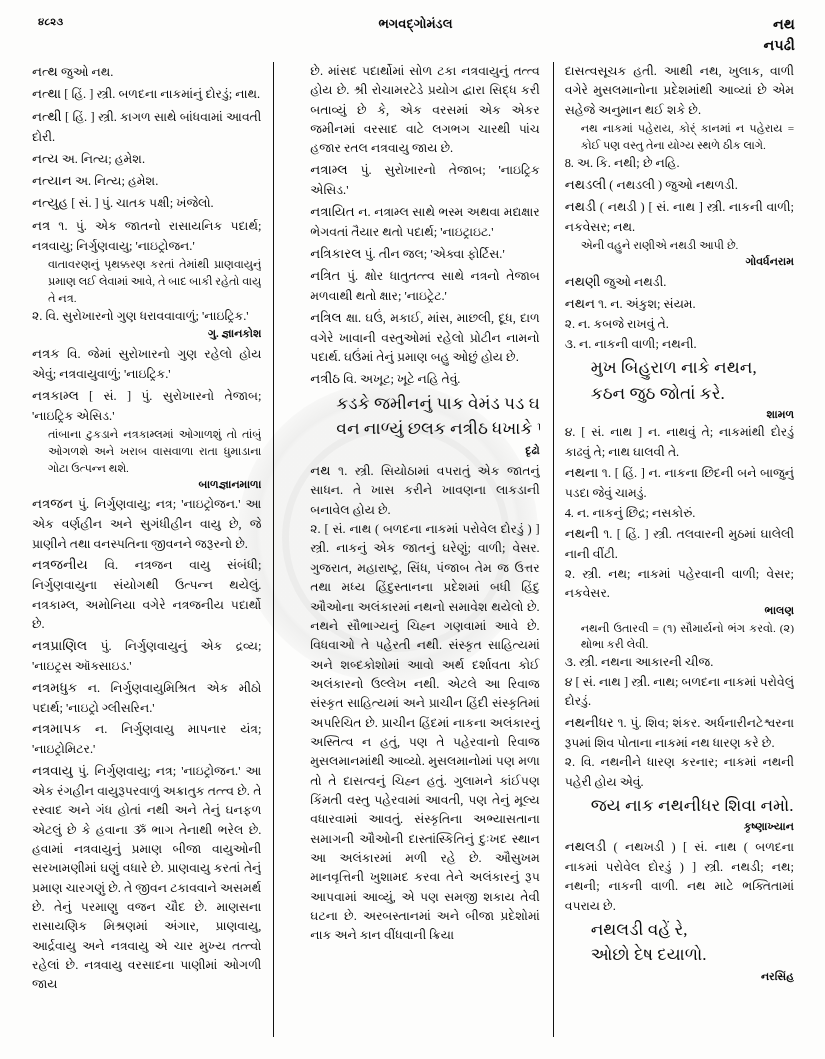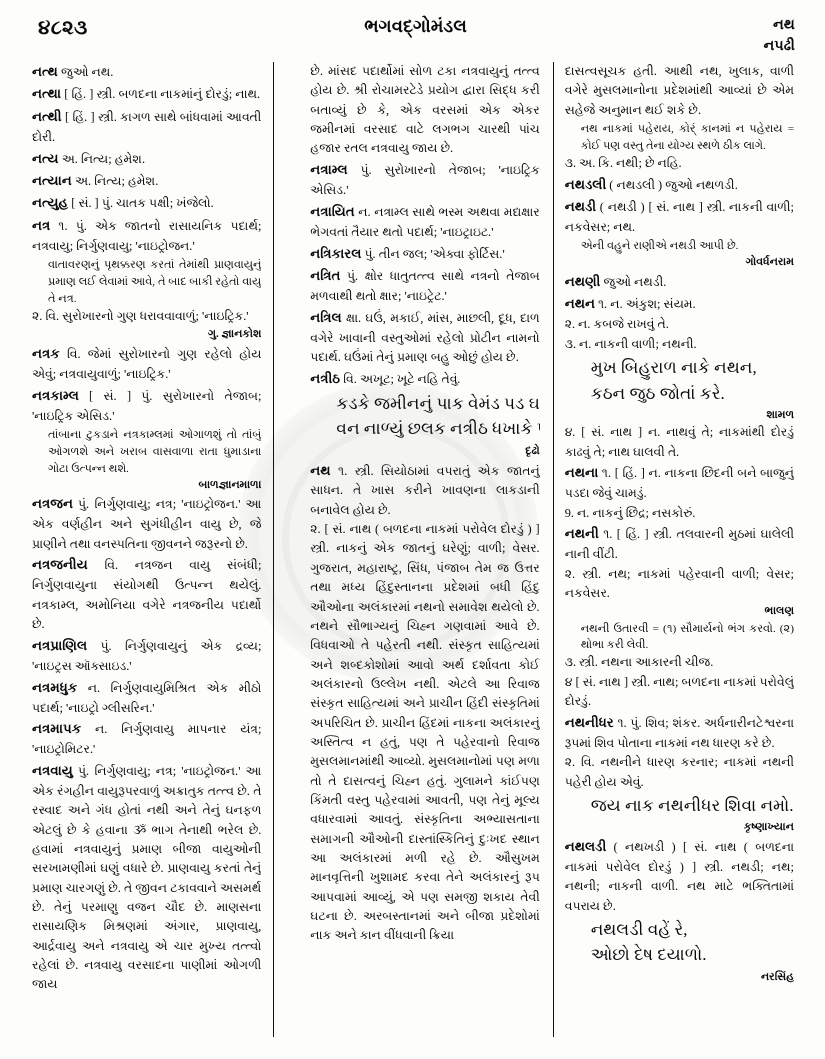--- a/index.html
+++ b/index.html
@@ -53,31 +53,31 @@
     top: 16px;
     left: 36px;
     right: 30px;
     height: 46px;
     z-index: 2;
   }
   .folio {
     position: absolute;
     left: 2px;
     top: 0;
-    font-size: 20px;
+    font-size: 10px;
     font-weight: bold;
     letter-spacing: 0.3px;
   }
   .book-title {
     position: absolute;
     left: 0;
     right: 0;
     top: 0;
     text-align: center;
-    font-size: 18px;
+    font-size: 13px;
     font-weight: bold;
   }
   .guide-words {
     position: absolute;
     right: 0;
     top: -2px;
     text-align: right;
     font-size: 14.5px;
     font-weight: bold;
     line-height: 1.45;
@@ -113,21 +113,21 @@
   }
   .rule.r2 { margin-left: 13px; }
 
   
   .entry { margin: 0 0 1.5px 0; }
   .entry p {
     margin: 0;
     text-indent: 0;
   }
   .hw {
-    font-weight: bold;
+    font-weight: normal;
     font-size: 13.4px;
   }
   .sub {          
     margin: 0;
   }
   .quote {
     font-size: 11.3px;
     line-height: 1.5;
     margin: 1px 0 1px 0;
     padding-left: 16px;
@@ -250,21 +250,21 @@
         <div class="entry">
           <p><span class="hw">નથ</span><span> ૧. સ્ત્રી. સિયોઠામાં વપરાતું એક જાતનું સાધન. તે ખાસ કરીને ખાવણના લાકડાની બનાવેલ હોય છે.</span></p>
           <p class="sub">૨. [ સં. નાથ ( બળદના નાકમાં પરોવેલ દોરડું ) ] સ્ત્રી. નાકનું એક જાતનું ઘરેણું; વાળી; વેસર. ગુજરાત, મહારાષ્ટ્ર, સિંધ, પંજાબ તેમ જ ઉત્તર તથા મધ્ય હિંદુસ્તાનના પ્રદેશમાં બધી હિંદુ ઔઓના અલંકારમાં નથનો સમાવેશ થયેલો છે. નથને સૌભાગ્યનું ચિહ્ન ગણવામાં આવે છે. વિધવાઓ તે પહેરતી નથી. સંસ્કૃત સાહિત્યમાં અને શબ્દકોશોમાં આવો અર્થ દર્શાવતા કોઈ અલંકારનો ઉલ્લેખ નથી. એટલે આ રિવાજ સંસ્કૃત સાહિત્યમાં અને પ્રાચીન હિંદી સંસ્કૃતિમાં અપરિચિત છે. પ્રાચીન હિંદમાં નાકના અલંકારનું અસ્તિત્વ ન હતું, પણ તે પહેરવાનો રિવાજ મુસલમાનમાંથી આવ્યો. મુસલમાનોમાં પણ મળા તો તે દાસત્વનું ચિહ્ન હતું. ગુલામને કાંઈપણ કિંમતી વસ્તુ પહેરવામાં આવતી, પણ તેનું મૂલ્ય વધારવામાં આવતું. સંસ્કૃતિના અભ્યાસતાના સમાગની ઔઓની દાસ્તાંસ્કિતિનું દુઃખદ સ્થાન આ અલંકારમાં મળી રહે છે. ઔસુખમ માનવૃત્તિની ખુશામદ કરવા તેને અલંકારનું રૂપ આપવામાં આવ્યું, એ પણ સમજી શકાય તેવી ઘટના છે. અરબસ્તાનમાં અને બીજા પ્રદેશોમાં નાક અને કાન વીંધવાની ક્રિયા</p>
         </div>
       </div>
     <div class="rule r2"></div>
     <div class="col right" id="col-2">
         <div class="entry">
           <p><span>દાસત્વસૂચક હતી. આથી નથ, ખુલાક, વાળી વગેરે મુસલમાનોના પ્રદેશમાંથી આવ્યાં છે એમ સહેજે અનુમાન થઈ શકે છે.</span></p>
           <p class="quote">નથ નાકમાં પહેરાય, કોર્ં કાનમાં ન પહેરાય = કોઈ પણ વસ્તુ તેના યોગ્ય સ્થળે ઠીક લાગે.</p>
-          <p class="sub">૩. અ. કિ. નથી; છે નહિ.</p>
+          <p class="sub">8. અ. કિ. નથી; છે નહિ.</p>
         </div>
         <div class="entry">
           <p><span class="hw">નથડલી</span><span> ( નથડલી ) જુઓ નથળડી.</span></p>
         </div>
         <div class="entry">
           <p><span class="hw">નથડી</span><span> ( નથડી ) [ સં. નાથ ] સ્ત્રી. નાકની વાળી; નકવેસર; નથ.</span></p>
           <p class="quote">એની વહુને રાણીએ નથડી આપી છે.</p>
           <div class="cite">ગોવર્ધનરામ</div>
         </div>
         <div class="entry">
@@ -276,21 +276,21 @@
           <p class="sub">૩. ન. નાકની વાળી; નથની.</p>
           <div class="verse">
             <div>મુખ બિહુરાળ નાકે નથન,</div>
             <div>કઠન જુઠ જોતાં કરે.</div>
           </div>
           <div class="cite">શામળ</div>
           <p class="sub">૪. [ સં. નાથ ] ન. નાથવું તે; નાકમાંથી દોરડું કાઢવું તે; નાથ ઘાલવી તે.</p>
         </div>
         <div class="entry">
           <p><span class="hw">નથના</span><span> ૧. [ હિં. ] ન. નાકના છિદની બને બાજુનું પડદા જેવું ચામડું.</span></p>
-          <p class="sub">9. ન. નાકનું છિદ્ર; નસકોરું.</p>
+          <p class="sub">4. ન. નાકનું છિદ્ર; નસકોરું.</p>
         </div>
         <div class="entry">
           <p><span class="hw">નથની</span><span> ૧. [ હિં. ] સ્ત્રી. તલવારની મુઠમાં ઘાલેલી નાની વીંટી.</span></p>
           <p class="sub">૨. સ્ત્રી. નથ; નાકમાં પહેરવાની વાળી; વેસર; નકવેસર.</p>
           <div class="cite">ભાલણ</div>
           <p class="quote">નથની ઉતારવી = (૧) સૌમાર્યનો ભંગ કરવો. (૨) થોભા કરી લેવી.</p>
           <p class="sub">૩. સ્ત્રી. નથના આકારની ચીજ.</p>
           <p class="sub">૪ [ સં. નાથ ] સ્ત્રી. નાથ; બળદના નાકમાં પરોવેલું દોરડું.</p>
         </div>
         <div class="entry">

